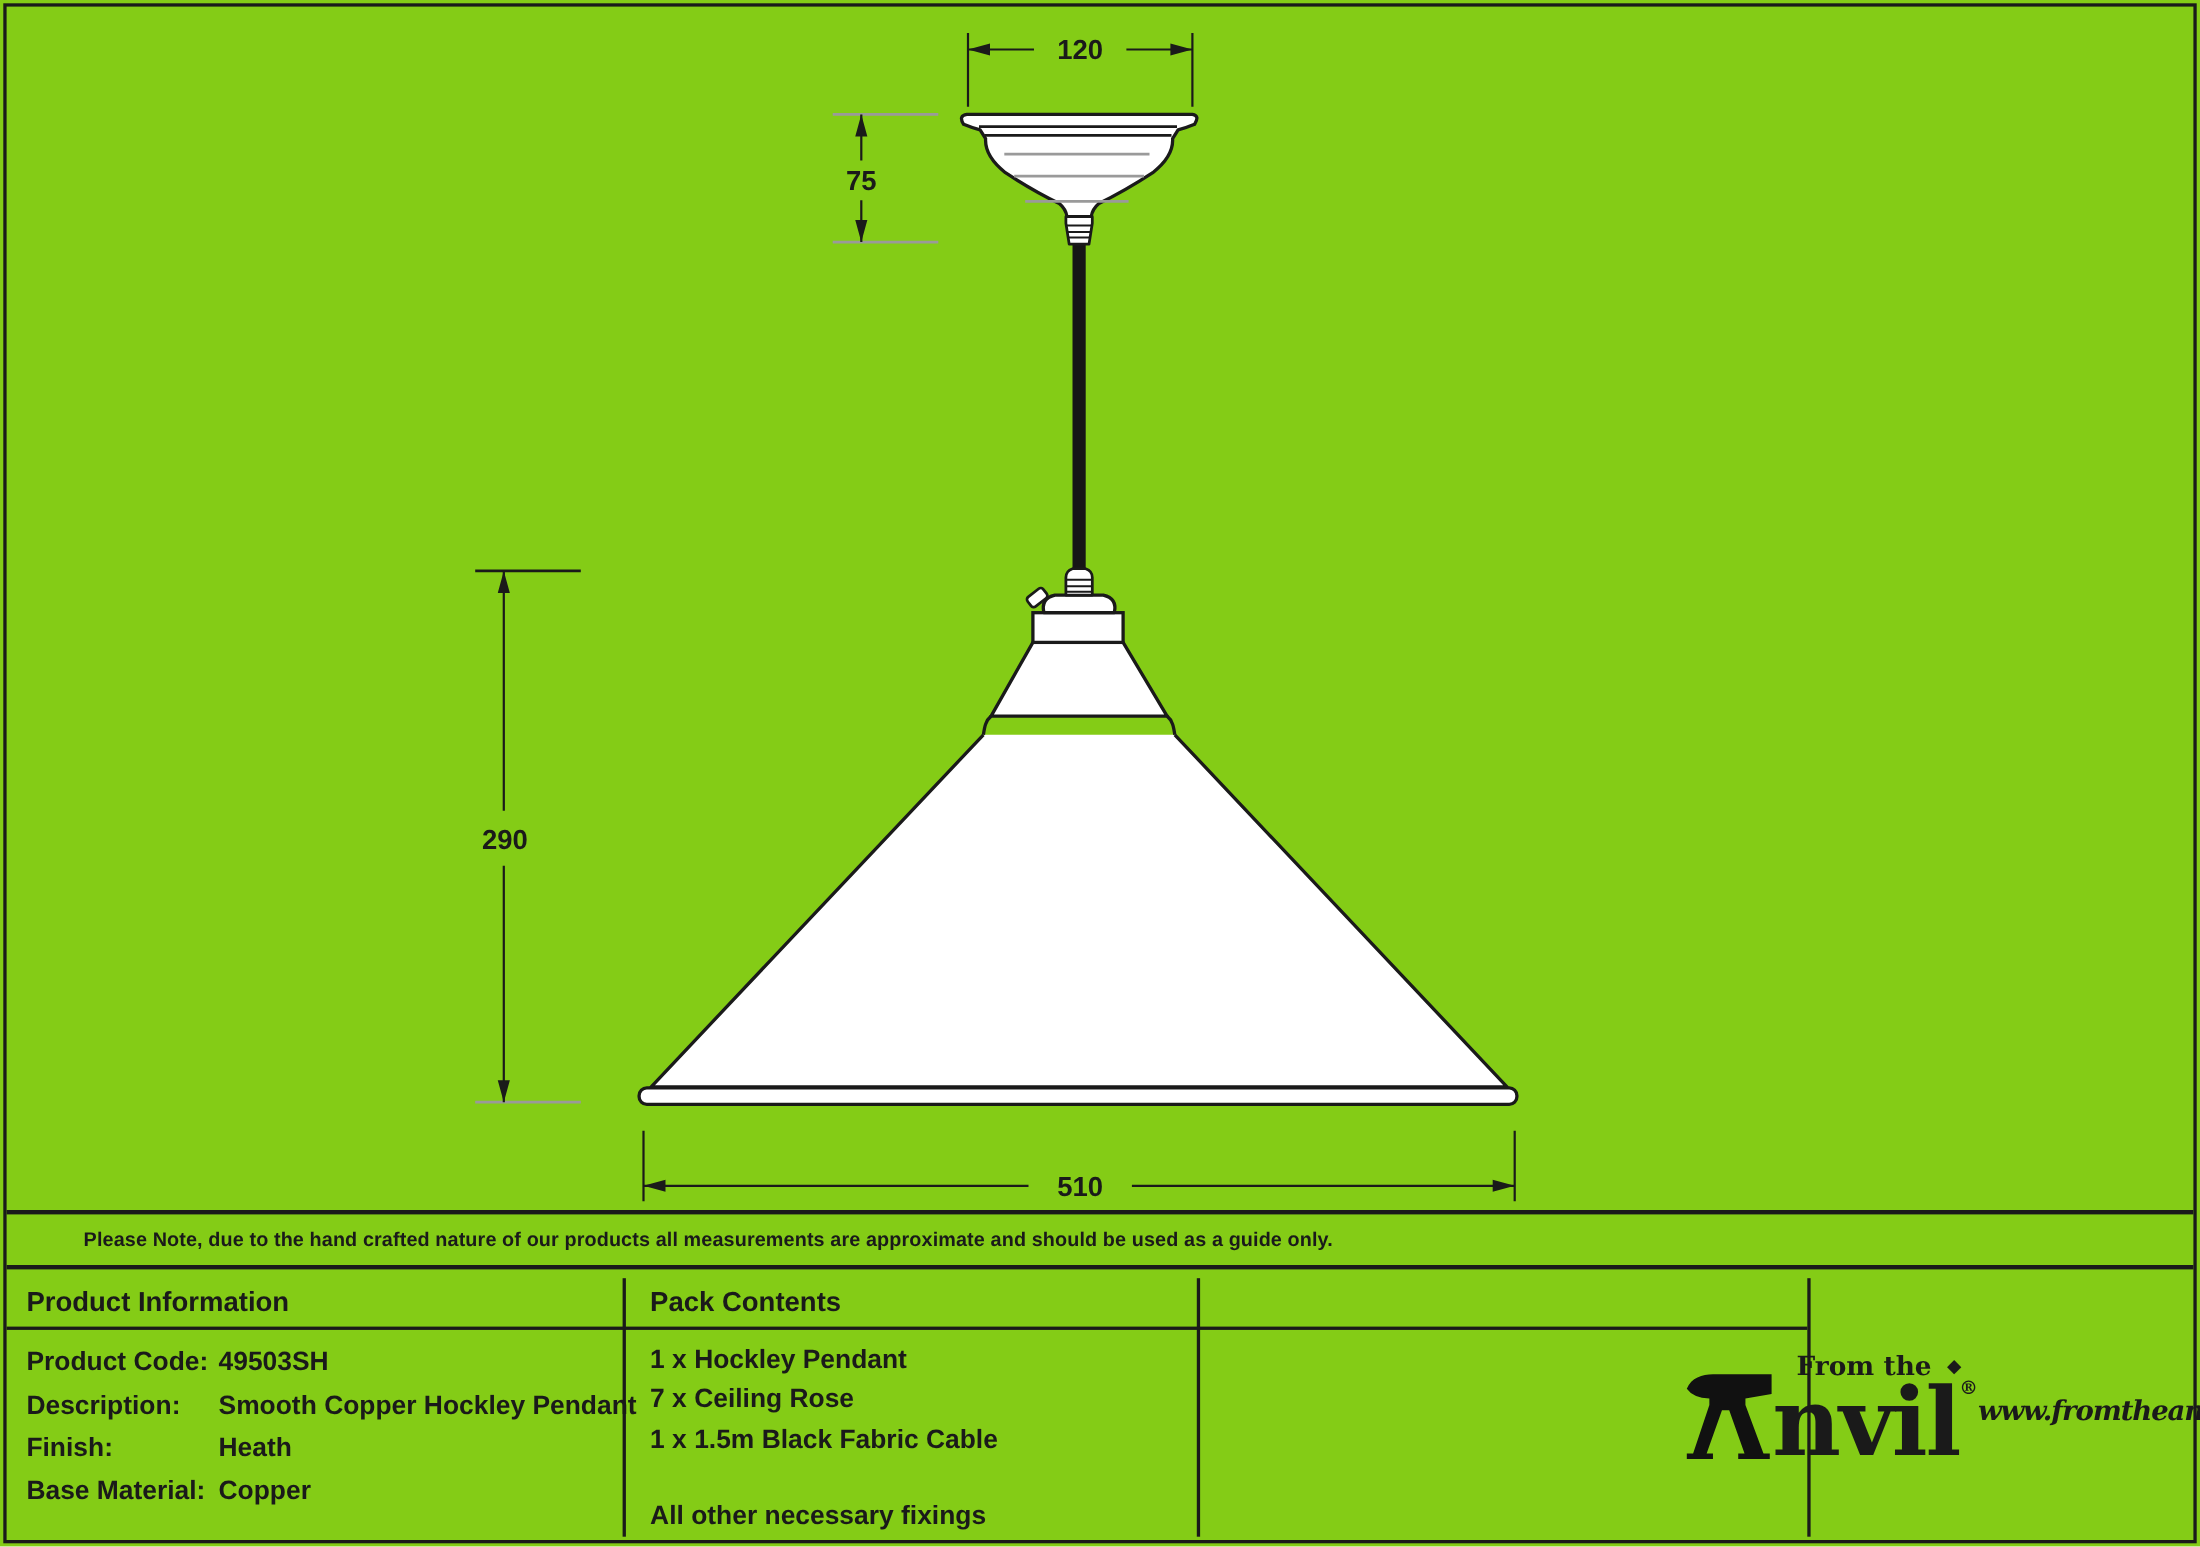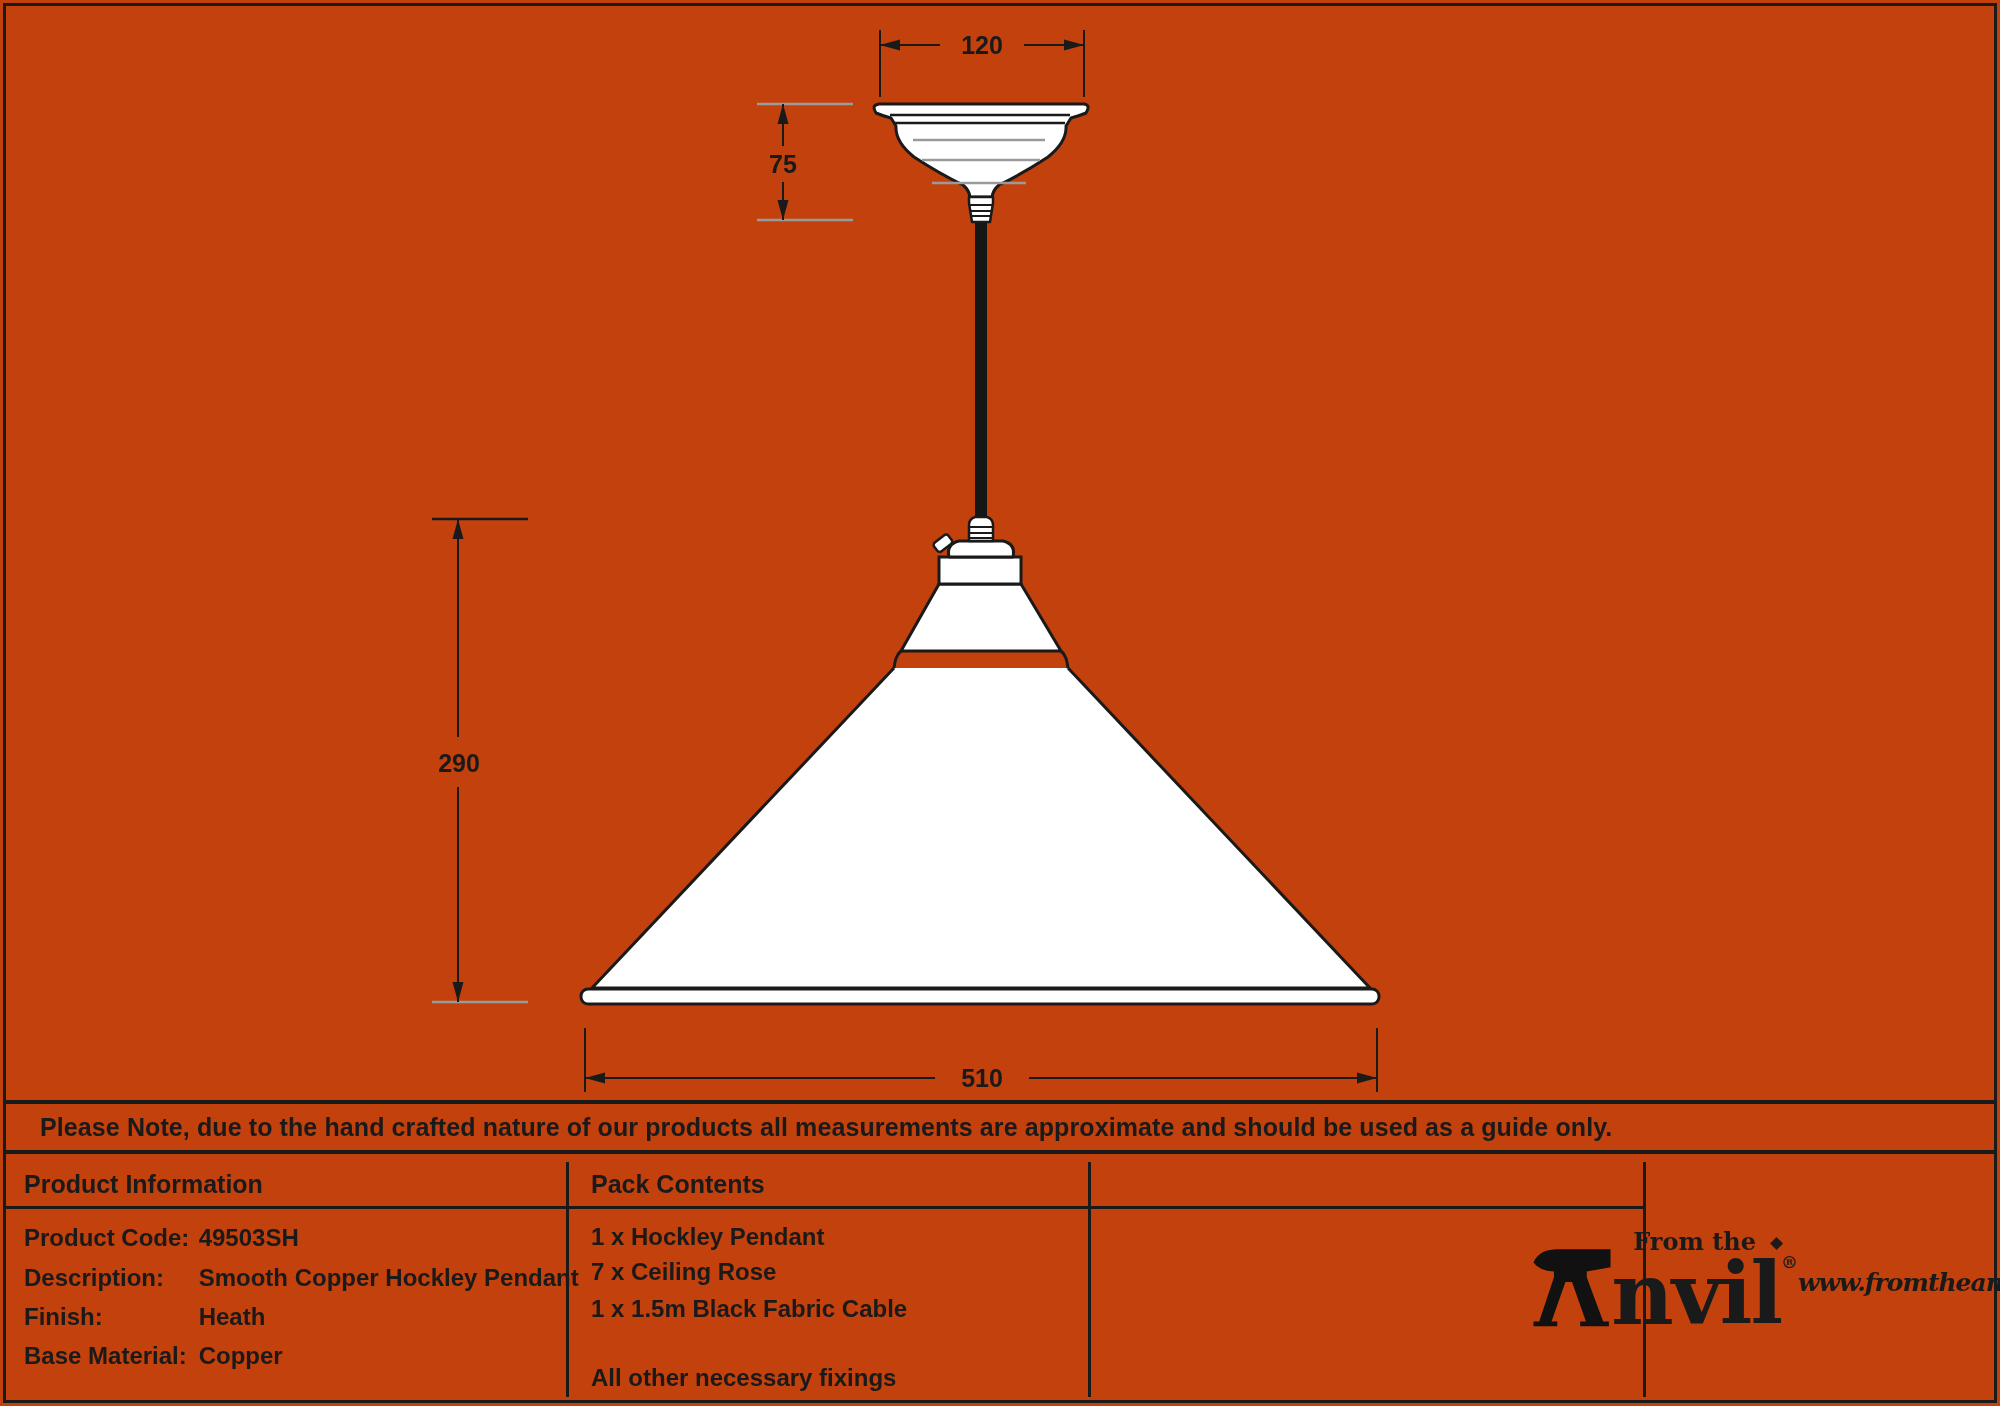--- a/index.html
+++ b/index.html
@@ -1,24 +1,24 @@
 <!DOCTYPE html>
 <html><head>
 <meta charset="utf-8">
 <style>
   html,body{margin:0;padding:0;background:#fff;}
-  .page{position:relative;width:2000px;height:1406px;background:#c2410c;overflow:hidden;
+  .page{position:relative;width:2000px;height:1406px;background:#84cc16;overflow:hidden;
         font-family:"Liberation Sans",sans-serif;color:#1a1a1a;}
   .outer-border{position:absolute;left:3px;top:3px;width:1988px;height:1394px;
         border:3px solid #1a1a1a;pointer-events:none;z-index:50;}
   .drawing-svg{position:absolute;left:0;top:0;}
   .note-bar{position:absolute;left:6px;top:1100px;width:1988px;height:54px;
         border-top:4px solid #1a1a1a;border-bottom:4px solid #1a1a1a;
         display:flex;align-items:center;box-sizing:border-box;}
-  .note-bar span{font-size:25px;font-weight:700;padding-left:34px;letter-spacing:.1px;}
+  .note-bar span{font-size:18px;font-weight:700;padding-left:22px;letter-spacing:.1px;margin-left:48px;}
   .vline{position:absolute;top:1162px;height:235px;width:3px;background:#1a1a1a;}
   .header-underline{position:absolute;left:6px;top:1206px;width:1637px;height:3px;background:#1a1a1a;}
   .cell-header{position:absolute;top:1170px;font-size:25px;font-weight:700;}
   .prow{position:absolute;font-size:24px;font-weight:700;white-space:nowrap;}
   .prow .lbl{display:inline-block;width:168px;}
   .logo-cell{position:absolute;left:1643px;top:1160px;width:354px;height:238px;
         display:flex;flex-direction:row;align-items:center;justify-content:center;}
   .logo-top{display:flex;align-items:flex-end;}
   .logo-col{margin-left:-5px;display:flex;flex-direction:column;align-items:flex-start;}
   .from-the{font-family:"DejaVu Serif",serif;font-weight:700;font-size:24px;line-height:1;

